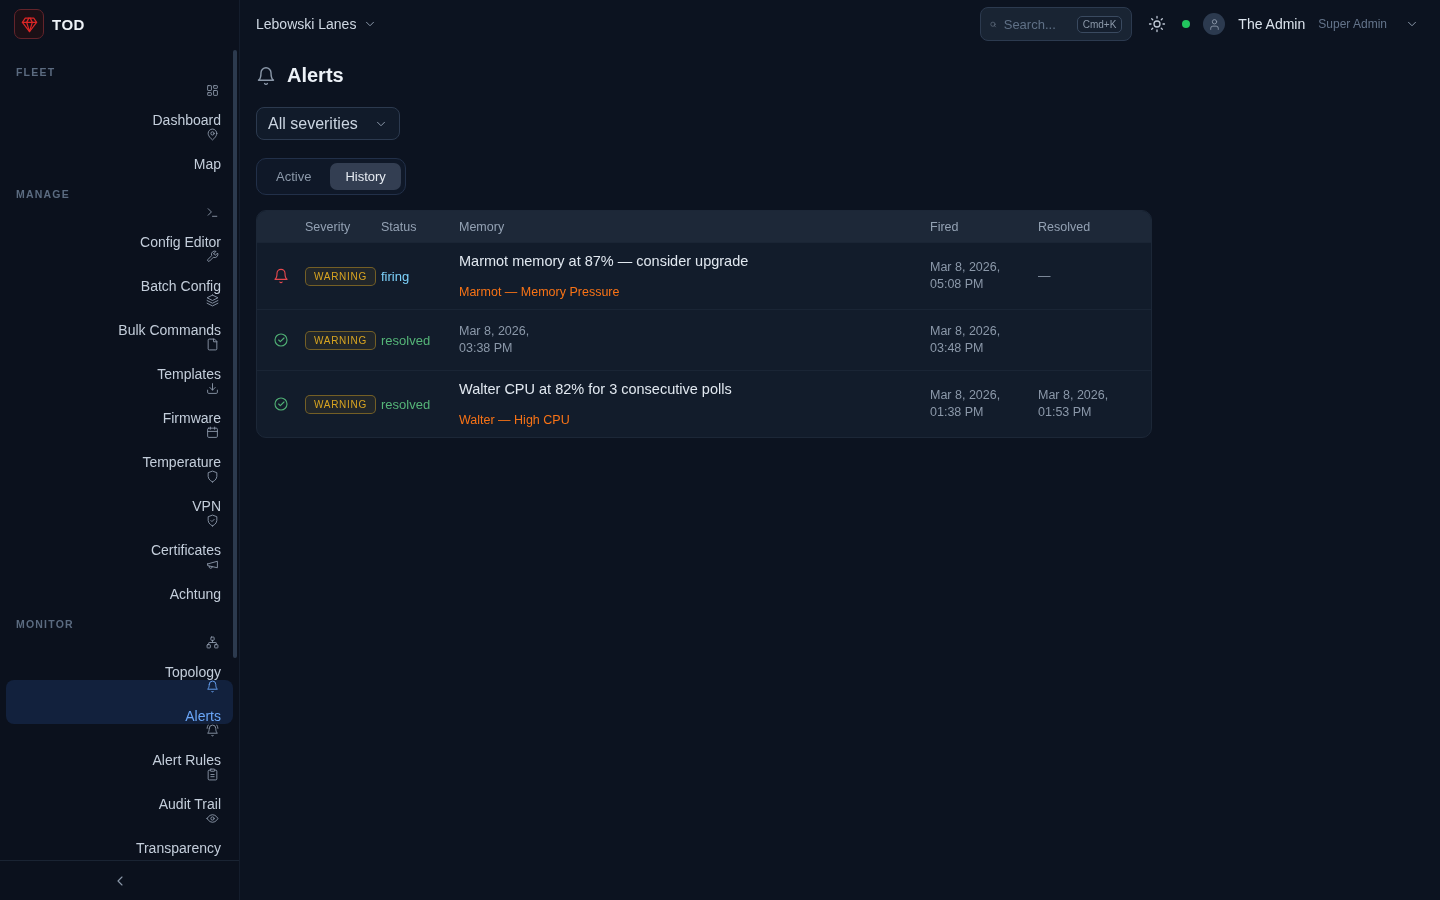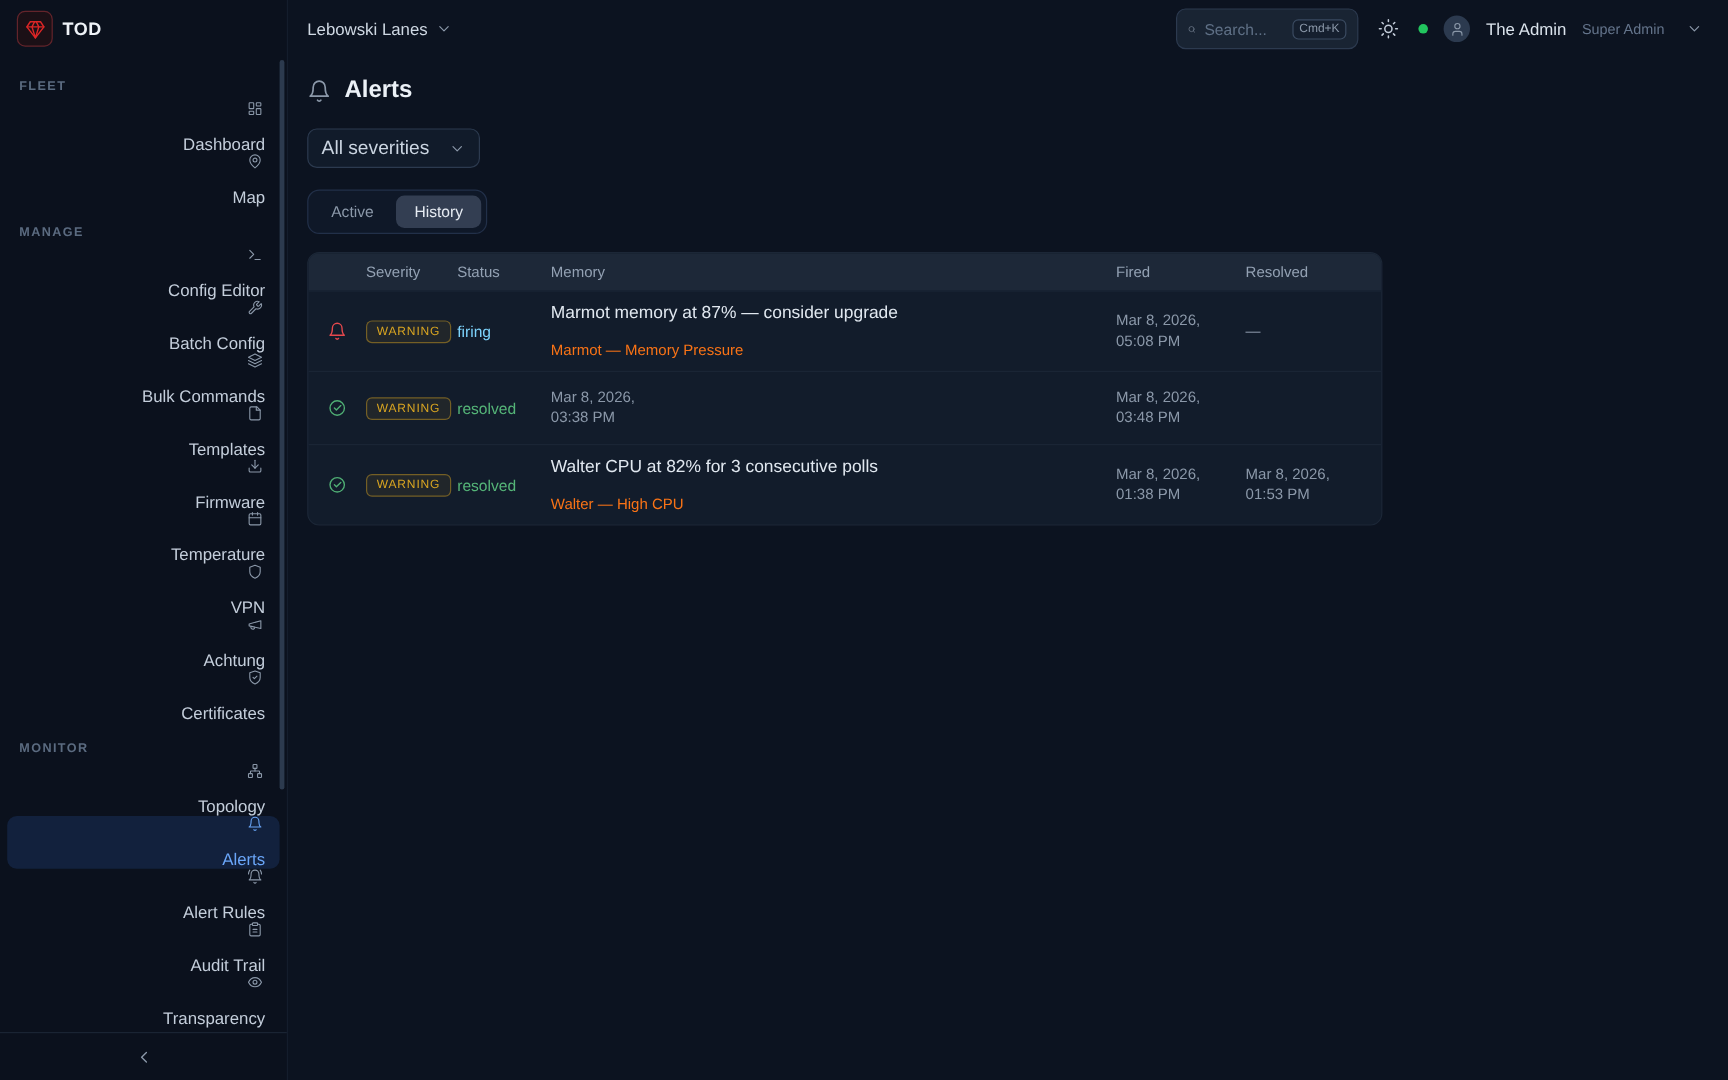--- a/index.html
+++ b/index.html
@@ -211,31 +211,31 @@
         <span>Temperature</span>
       </div>
       <div class="nav-item">
         <svg class="ic ni" viewBox="0 0 24 24">
             <path d="M12 22s8-3.5 8-10V5l-8-3-8 3v7c0 6.5 8 10 8 10z"></path>
           </svg>
         <span>VPN</span>
       </div>
       <div class="nav-item">
         <svg class="ic ni" viewBox="0 0 24 24">
+            <path d="M12 22s8-3.5 8-10V5l-8-3-8 3v7c0 6.5 8 10 8 10z"></path>
+            <path d="m9 12 2 2 4-4"></path>
+          </svg>
+        <span>Certificates</span>
+      </div>
+      <div class="nav-item">
+        <svg class="ic ni" viewBox="0 0 24 24">
             <path d="m3 11 18-5v12L3 14v-3z"></path>
             <path d="M11.6 16.8a3 3 0 1 1-5.8-1.6"></path>
           </svg>
         <span>Achtung</span>
-      </div>
-      <div class="nav-item">
-        <svg class="ic ni" viewBox="0 0 24 24">
-            <path d="M12 22s8-3.5 8-10V5l-8-3-8 3v7c0 6.5 8 10 8 10z"></path>
-            <path d="m9 12 2 2 4-4"></path>
-          </svg>
-        <span>Certificates</span>
       </div>
     </div>
 
     <div class="nav-section">
       <div class="nav-section-label">MONITOR</div>
       <div class="nav-item">
         <svg class="ic ni" viewBox="0 0 24 24">
             <rect x="16" y="16" width="6" height="6" rx="1"></rect>
             <rect x="2" y="16" width="6" height="6" rx="1"></rect>
             <rect x="9" y="2" width="6" height="6" rx="1"></rect>

